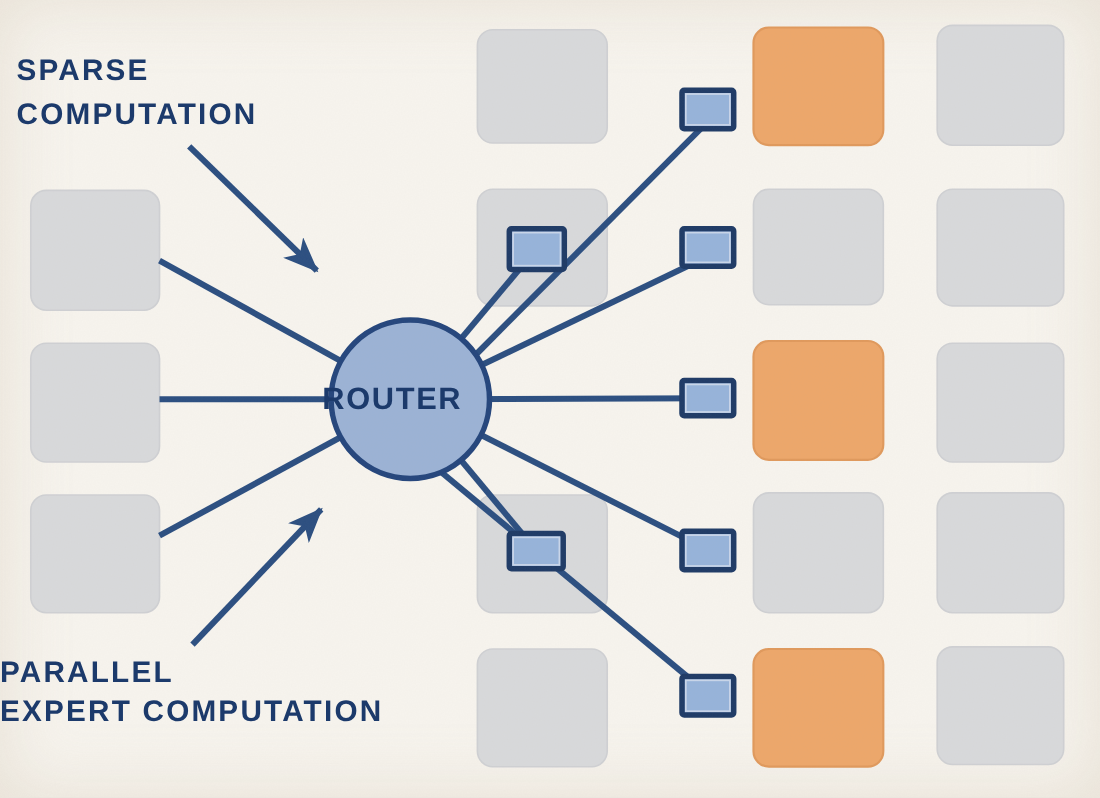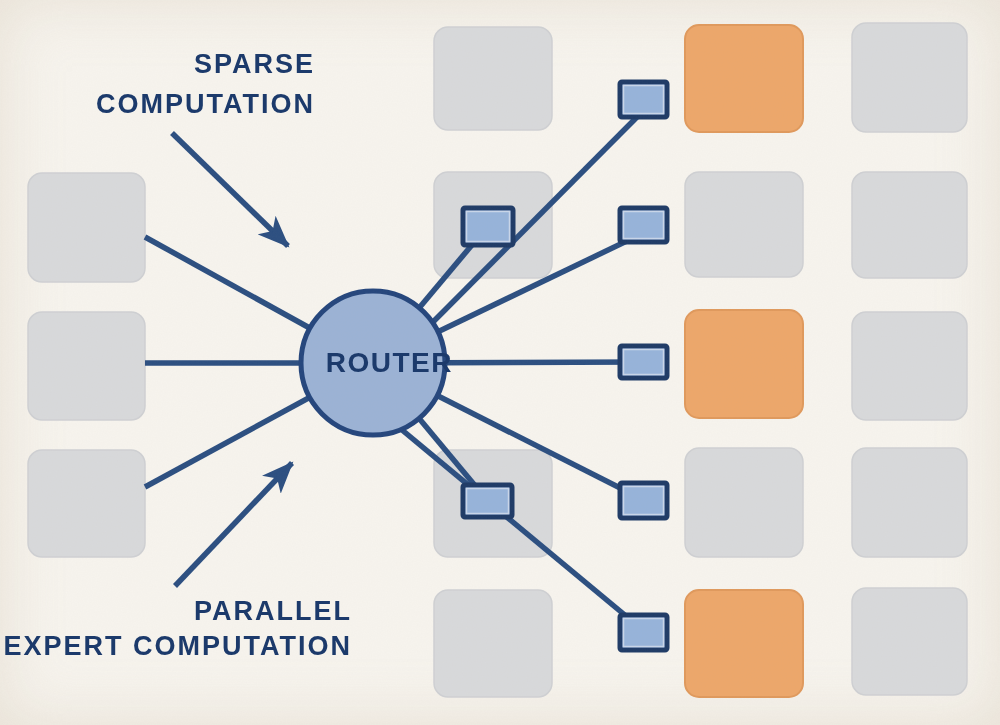--- a/index.html
+++ b/index.html
@@ -9,21 +9,21 @@
     overflow:hidden;
     font-family:"Liberation Sans","DejaVu Sans",sans-serif;
     background:var(--bg,#f7f4ee);
     box-shadow:inset 0 0 60px rgba(205,192,168,.35);
   }
   .canvas svg{position:absolute;left:0;top:0;}
   .label{
     position:absolute;
     color:var(--text,#1c3a6b);
     font-weight:700;
-    text-align:right;
+    text-align:left;
     letter-spacing:2px;
     user-select:none;
   }
   .label .ln{display:block;}
   #sparse-label{left:15px;top:44px;width:300px;font-size:27px;line-height:40px;}
   #parallel-label{left:0px;top:594px;width:352px;font-size:27px;line-height:35px;}
   #router-label{left:293px;top:349px;width:160px;font-size:28px;line-height:28px;letter-spacing:1.5px;}
 </style>
 </head>
 <body>

